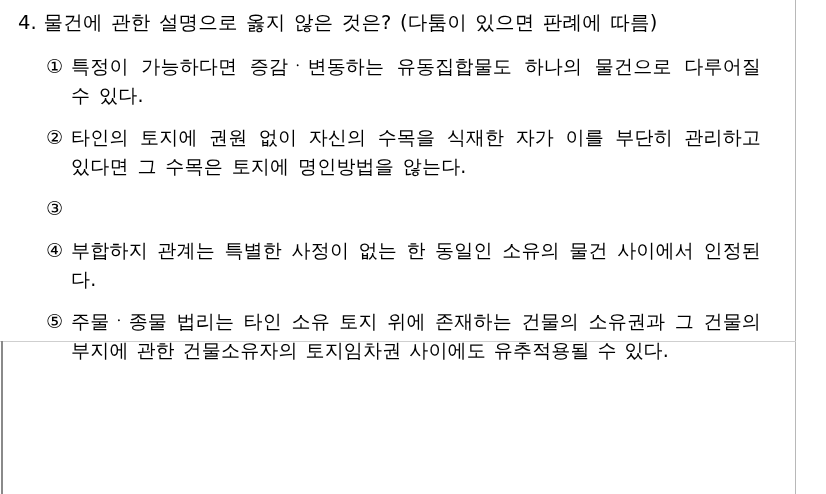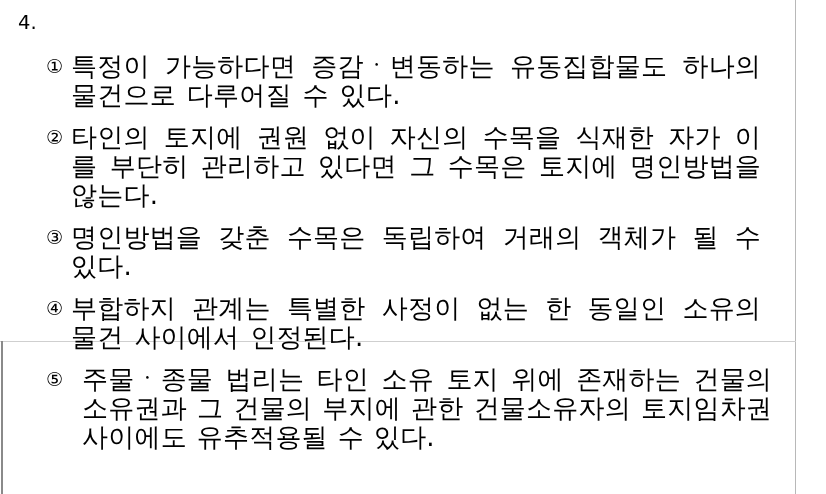--- a/index.html
+++ b/index.html
@@ -90,63 +90,62 @@
     margin-bottom: 0;
   }
   .c-marker {
     flex: 0 0 auto;
     font-size: 19px;
     line-height: 29px;
     padding-right: 8px;
     white-space: nowrap;
   }
   .c-text {
-    font-size: 26px;
+    font-size: 19px;
     line-height: 29px;
     letter-spacing: 0.2px;
     word-spacing: 2.5px;
     max-width: 690px;
     text-align: justify;
     text-justify: inter-character;
   }
   .c-text.tight {
     word-spacing: 1.5px;
-    margin-left: 11px;
   }
 </style>
 </head>
 <body>
 
 <div class="page">
 
   <div class="right-rule"></div>
   <div class="hairline"></div>
   <div class="left-tick"></div>
 
   <div class="question">
 
     <div class="q-stem">
       <span class="q-num">4.</span>
+      <span class="q-text">물건에 관한 설명으로 옳지 않은 것은? (다툼이 있으면 판례에 따름)</span>
     </div>
 
     <div class="choices">
 
       <div class="choice">
         <span class="c-marker">①</span>
         <span class="c-text">특정이 가능하다면 증감ㆍ변동하는 유동집합물도 하나의 물건으로 다루어질 수 있다.</span>
       </div>
 
       <div class="choice">
         <span class="c-marker">②</span>
         <span class="c-text">타인의 토지에 권원 없이 자신의 수목을 식재한 자가 이를 부단히 관리하고 있다면 그 수목은 토지에 명인방법을 않는다.</span>
       </div>
 
       <div class="choice">
         <span class="c-marker">③</span>
-        <span class="c-text">명인방법을 갖춘 수목은 독립하여 거래의 객체가 될 수 있다.</span>
       </div>
 
       <div class="choice">
         <span class="c-marker">④</span>
         <span class="c-text">부합하지 관계는 특별한 사정이 없는 한 동일인 소유의 물건 사이에서 인정된다.</span>
       </div>
 
       <div class="choice">
         <span class="c-marker">⑤</span>
         <span class="c-text tight">주물ㆍ종물 법리는 타인 소유 토지 위에 존재하는 건물의 소유권과 그 건물의 부지에 관한 건물소유자의 토지임차권 사이에도 유추적용될 수 있다.</span>

